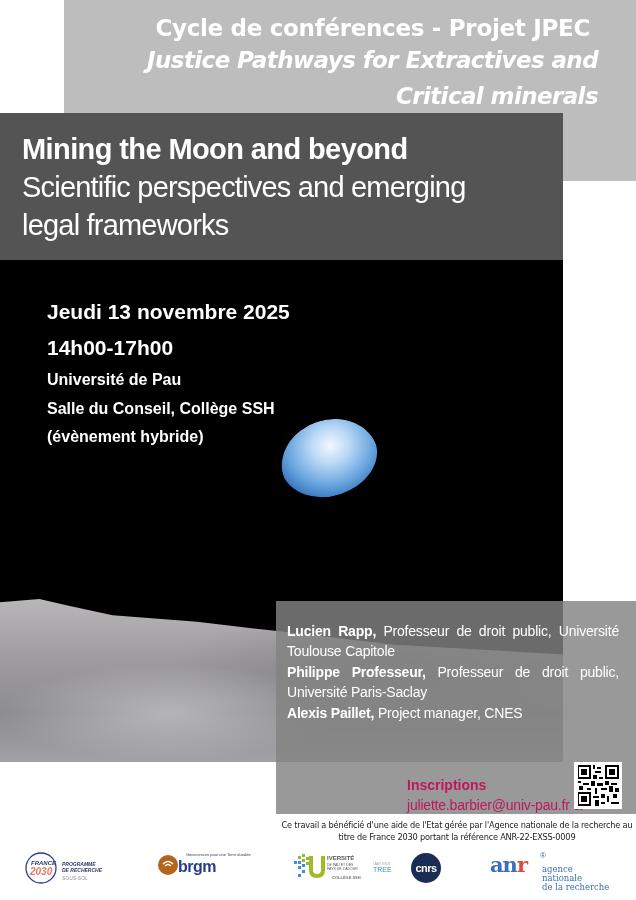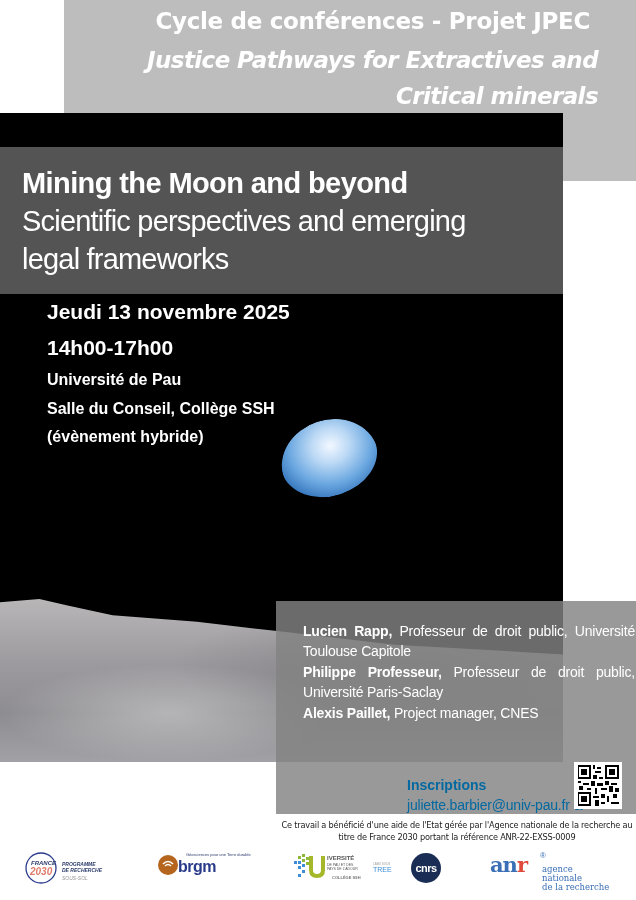--- a/index.html
+++ b/index.html
@@ -5,21 +5,21 @@
   * { margin: 0; padding: 0; box-sizing: border-box; }
   html, body { width: 636px; height: 900px; background: #ffffff; overflow: hidden; }
   body { position: relative; font-family: "Liberation Sans", sans-serif; }
 
   
   .series-banner {
     position: absolute; left: 64px; top: 0; width: 572px; height: 181px;
     background: #bdbdbd;
   }
   .series-title {
-    position: absolute; right: 46px; top: 8px;
+    position: absolute; right: 46px; top: 15px;
     color: #ffffff; font-family: "DejaVu Sans", sans-serif; font-weight: bold;
     font-size: 23px; letter-spacing: -0.3px; text-align: center; white-space: nowrap;
   }
   .series-subtitle {
     position: absolute; right: 38px; top: 42px; width: 500px;
     color: #ffffff; font-family: "DejaVu Sans", sans-serif; font-weight: bold; font-style: italic;
     font-size: 23px; line-height: 36px; letter-spacing: -0.6px; text-align: right;
   }
 
   
@@ -39,43 +39,43 @@
     background:
       radial-gradient(ellipse at 30% 70%, rgba(255,255,255,0.35) 0%, rgba(255,255,255,0) 30%),
       radial-gradient(ellipse at 70% 40%, rgba(90,90,95,0.35) 0%, rgba(90,90,95,0) 40%),
       linear-gradient(180deg, #b9b6b8 0%, #9c9a9e 40%, #8d8c90 70%, #a2a1a5 100%);
     clip-path: polygon(0 2%, 7% 0%, 12% 4%, 20% 10%, 35% 14%, 50% 20%, 70% 28%, 100% 34%, 100% 100%, 0 100%);
   }
 
   
   .title-box {
     position: absolute; left: 0; top: 113px; width: 563px; height: 147px;
-    background: #545454; color: #ffffff; padding: 17px 0 0 22px; margin-top: 34px;
+    background: #545454; color: #ffffff; padding: 17px 0 0 22px;
   }
   .talk-title { font-weight: bold; font-size: 29px; letter-spacing: -0.6px; line-height: 38px; }
   .talk-subtitle { font-size: 29px; letter-spacing: -0.8px; line-height: 38px; }
 
   
   .event-info { position: absolute; left: 19px; top: 294px; color: #ffffff; margin-left: 28px; }
   .event-date { font-weight: bold; font-size: 21px; line-height: 36px; }
   .event-time { font-weight: bold; font-size: 21px; line-height: 36px; }
   .event-place { font-weight: bold; font-size: 16px; line-height: 28.5px; }
 
   
   .speakers-box {
     position: absolute; left: 276px; top: 601px; width: 360px; height: 213px;
     background: rgba(130,130,130,0.82);
   }
   .speakers-list {
     position: absolute; left: 11px; top: 20px; width: 332px; color: #ffffff;
-    font-size: 14px; line-height: 20.4px; text-align: justify; letter-spacing: -0.2px; margin-left: 16px;
+    font-size: 14px; line-height: 20.4px; text-align: justify; letter-spacing: -0.2px;
   }
   .speaker { margin-bottom: 0; }
   .speaker b { font-weight: bold; }
-  .inscriptions { position: absolute; left: 131px; top: 174px; color: #0369a1; }
+  .inscriptions { position: absolute; left: 131px; top: 174px; color: #be185d; }
   .insc-label { font-weight: bold; font-size: 14px; line-height: 20px; }
   .insc-email { font-size: 14px; line-height: 20px; letter-spacing: -0.2px; }
   .qr {
     position: absolute; left: 298px; top: 161px; width: 48px; height: 47px;
     background: #ffffff; padding: 3px;
   }
   .qr svg { width: 100%; height: 100%; display: block; }
 
   
   .funding {

